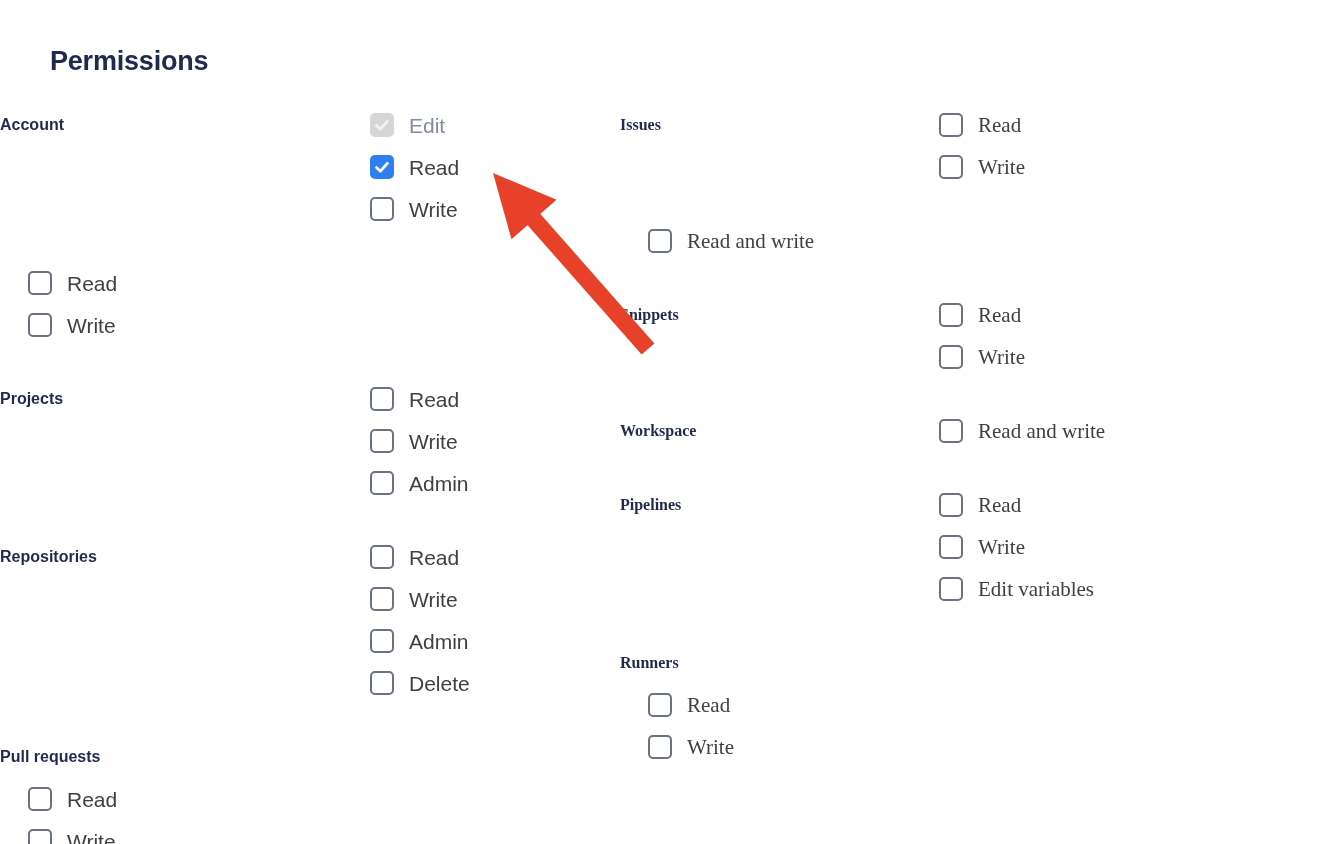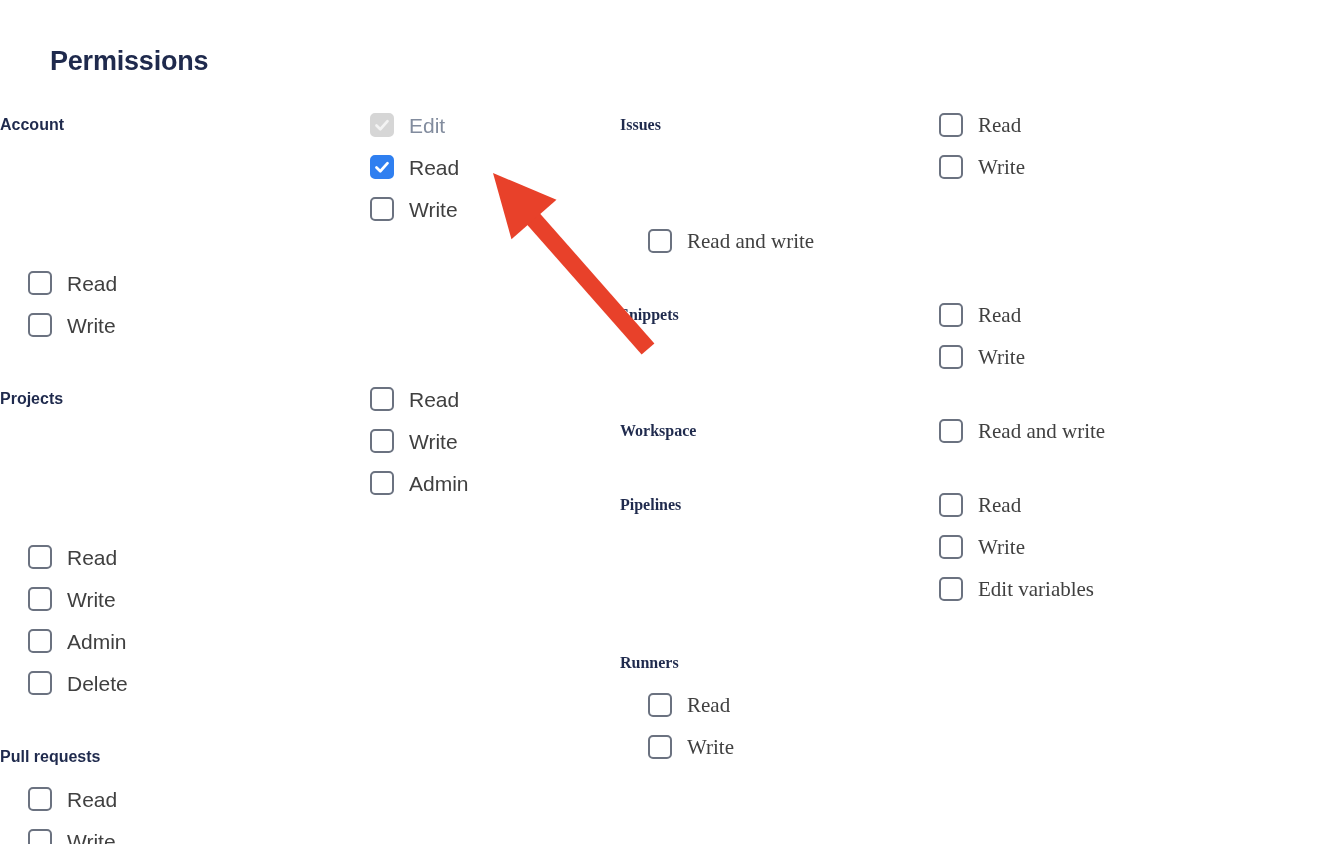--- a/index.html
+++ b/index.html
@@ -187,20 +187,21 @@
             <div class="cb" role="checkbox" aria-checked="false"></div>
             <span class="opt-label">Write</span>
           </div>
           <div class="perm-row">
             <div class="cb" role="checkbox" aria-checked="false"></div>
             <span class="opt-label">Admin</span>
           </div>
         </div>
       </div>
       <div class="perm-group">
+        <div class="group-label">Repositories</div>
         <div class="group-options">
           <div class="perm-row">
             <div class="cb" role="checkbox" aria-checked="false"></div>
             <span class="opt-label">Read</span>
           </div>
           <div class="perm-row">
             <div class="cb" role="checkbox" aria-checked="false"></div>
             <span class="opt-label">Write</span>
           </div>
           <div class="perm-row">

